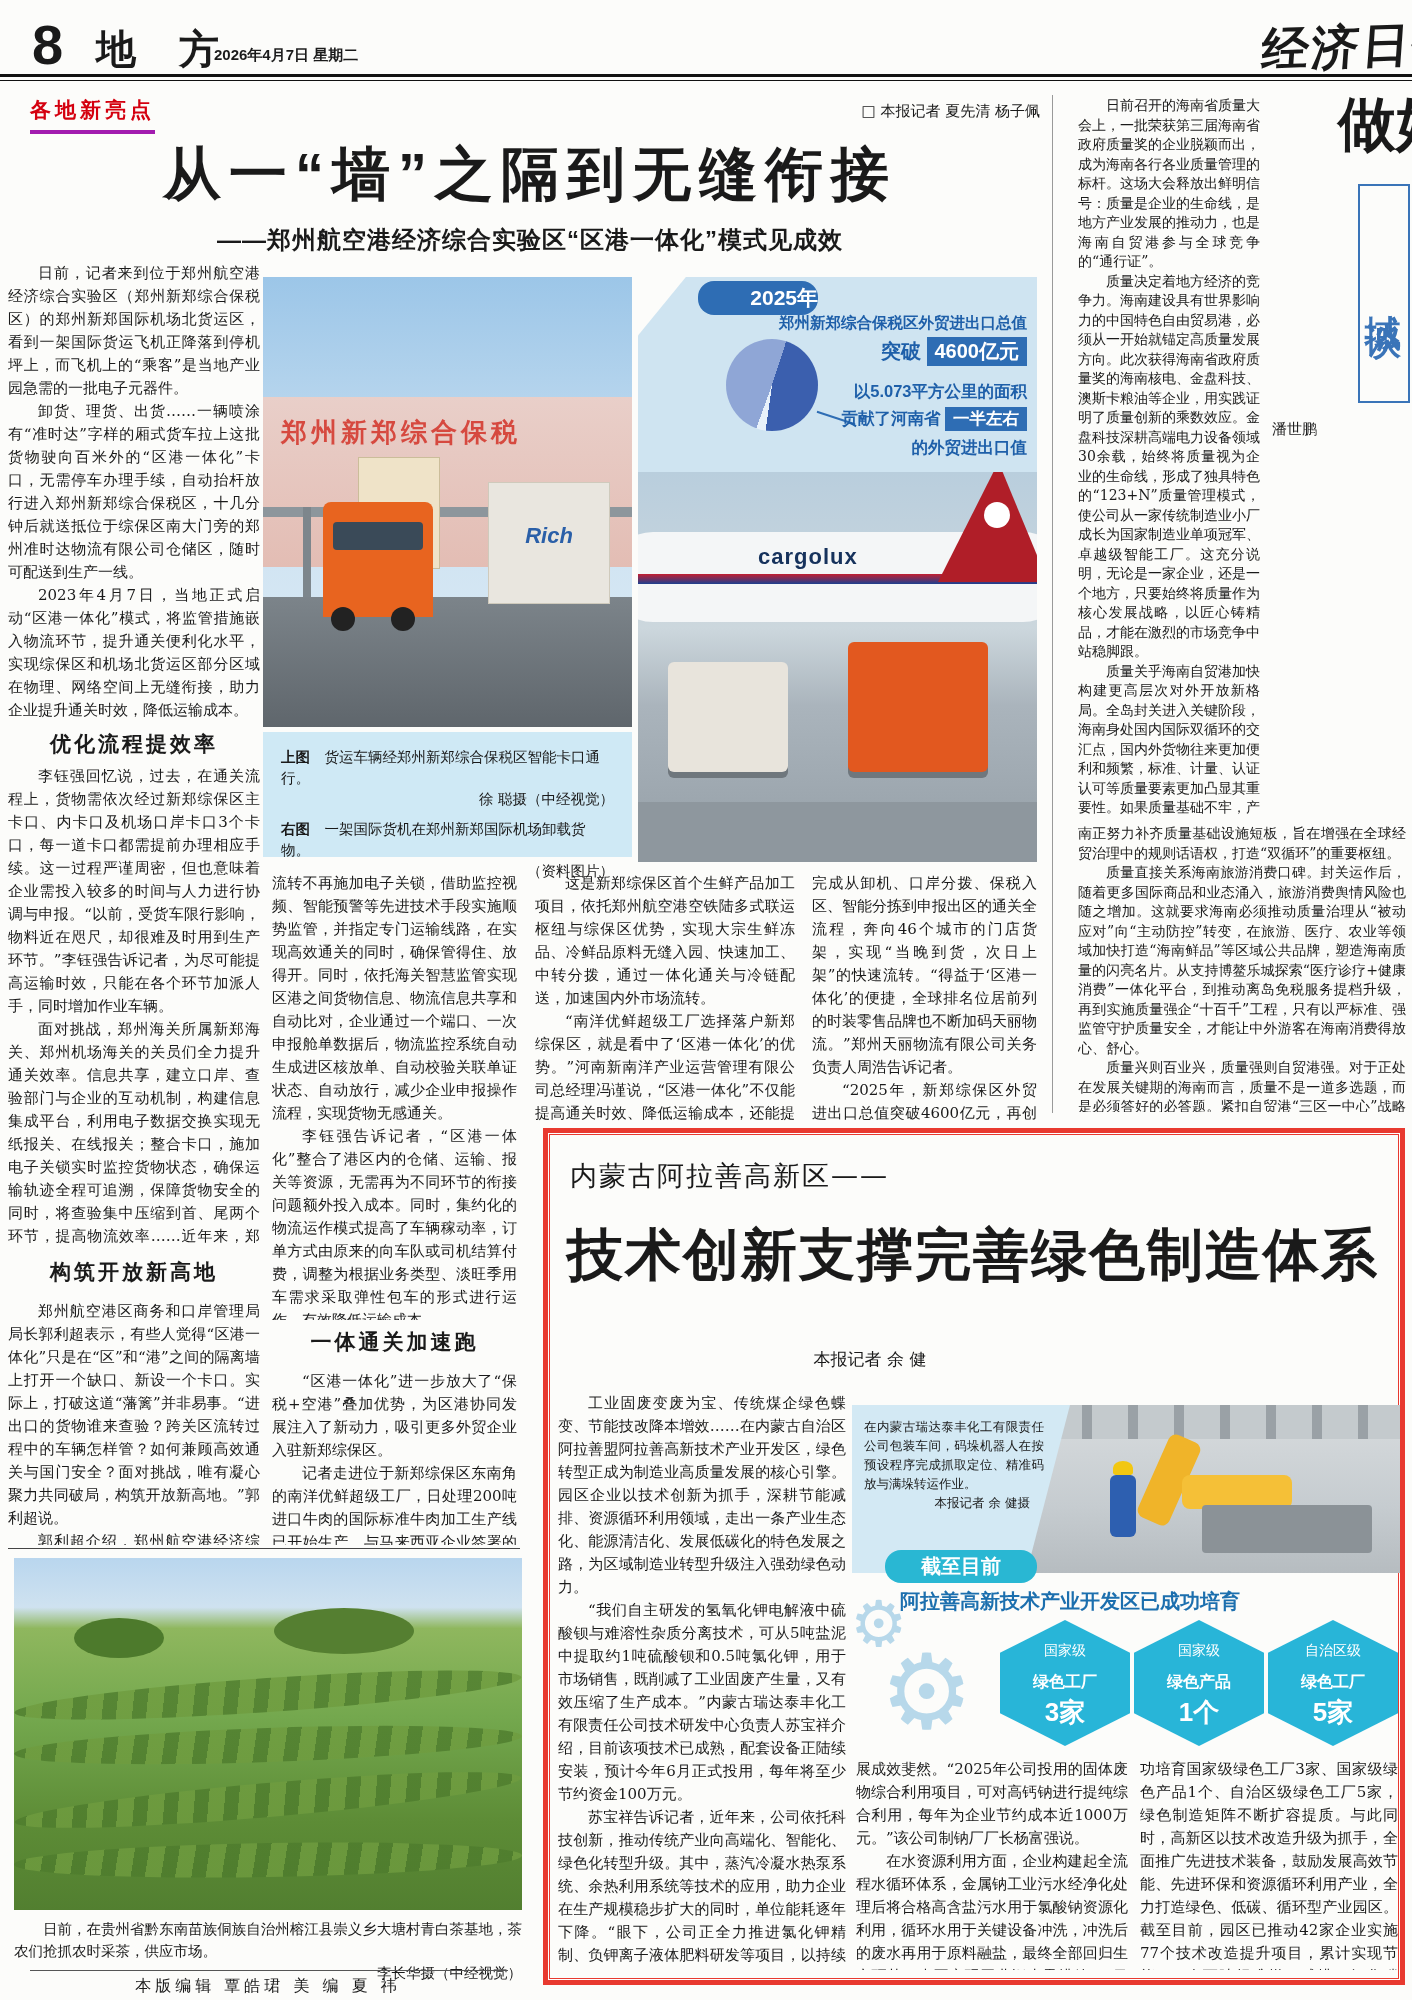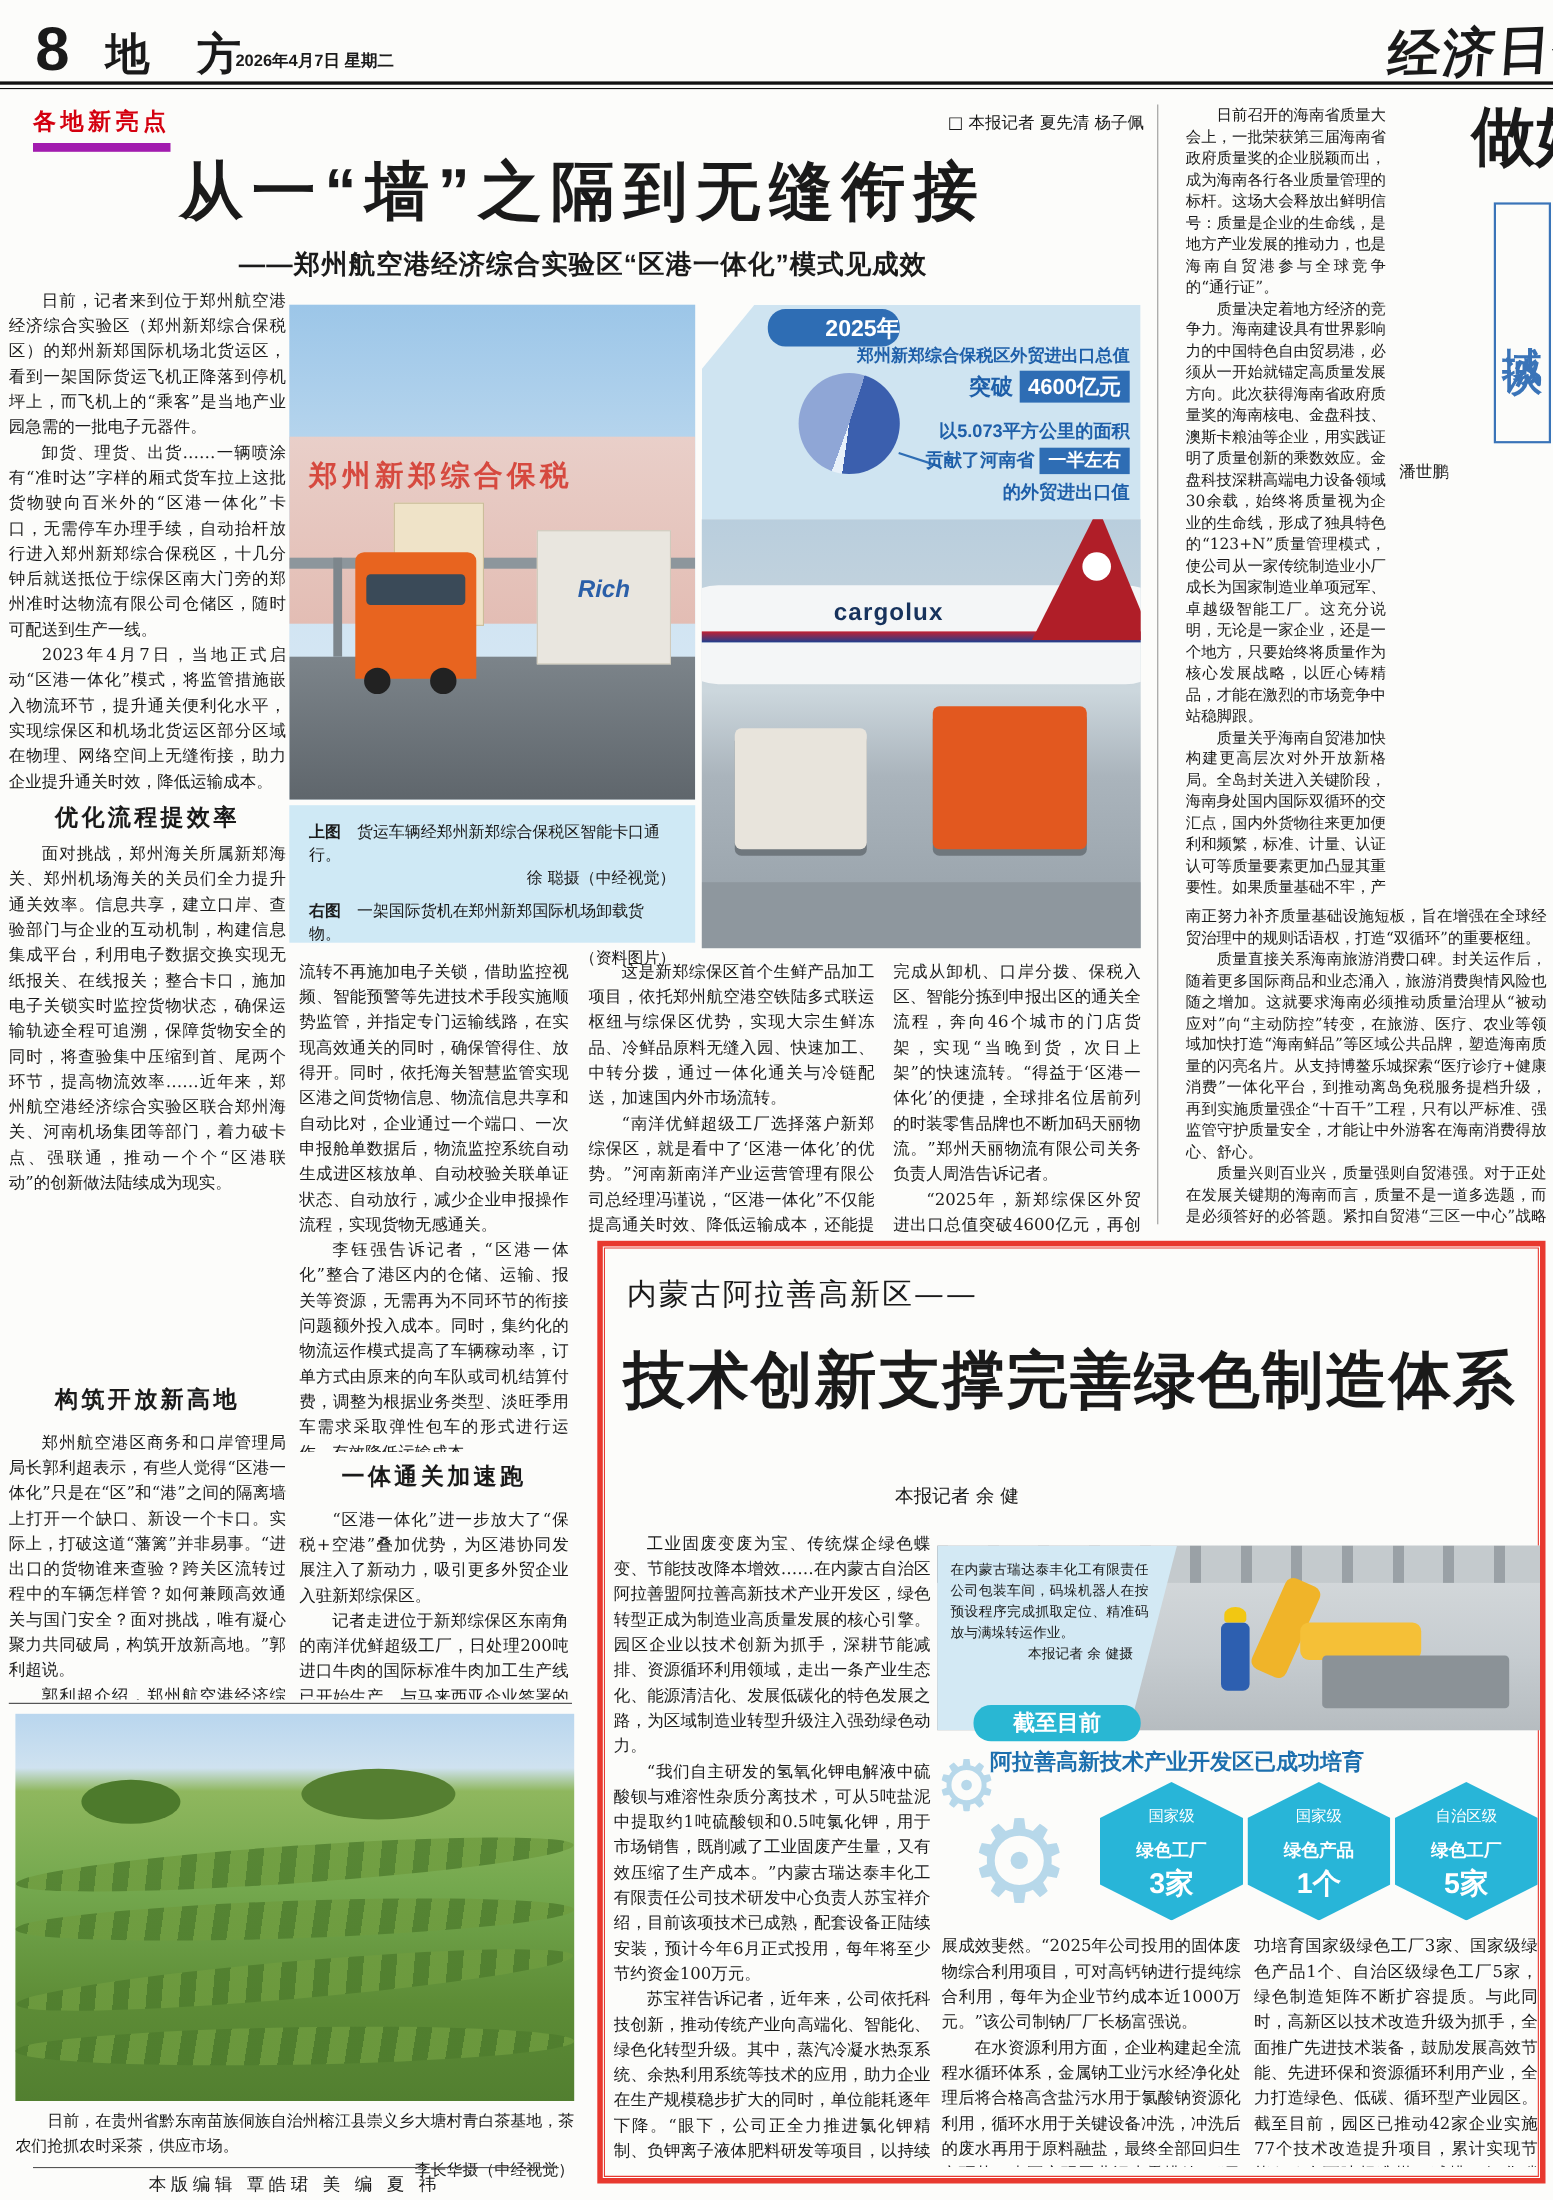--- a/index.html
+++ b/index.html
@@ -8,21 +8,21 @@
   .abs{position:absolute;}
   
   .pagenum{font-family:"Liberation Sans",sans-serif;font-size:56px;font-weight:900;}
   .secname{font-family:"Liberation Sans",sans-serif;font-size:40px;font-weight:900;letter-spacing:16px;}
   .dateline{font-family:"Liberation Sans",sans-serif;font-size:15px;font-weight:bold;}
   .masthead{font-size:47px;font-weight:900;letter-spacing:3px;transform:skewX(-6deg) rotate(-2deg);white-space:nowrap;}
   .rule-thick{background:#111;height:3px;}
   .rule-thin{background:#111;height:1px;}
   
   .kicker{color:#d4000f;font-family:"Liberation Sans",sans-serif;font-size:21px;font-weight:900;
-          letter-spacing:4px;border-bottom:8px solid #a21caf;padding-bottom:6px;}
+          letter-spacing:4px;border-bottom:4px solid #a21caf;padding-bottom:6px;}
   .byline{font-size:15px;}
   
   .headline{font-family:"Liberation Sans",sans-serif;font-size:58px;font-weight:900;letter-spacing:8px;
             text-align:center;white-space:nowrap;}
   .subtitle{font-family:"Liberation Sans",sans-serif;font-size:24px;font-weight:bold;text-align:center;letter-spacing:1px;}
   
   .col{font-size:15px;line-height:23px;text-align:justify;overflow:hidden;}
   .col p{margin:0;text-indent:2em;}
   .cont-first p:first-child{text-indent:0;}
   .sechead{font-family:"Liberation Sans",sans-serif;font-size:21px;font-weight:900;text-align:center;letter-spacing:3px;}
@@ -92,20 +92,21 @@
   <div class="abs subtitle" style="left:20px;top:224px;width:1020px;">——郑州航空港经济综合实验区“区港一体化”模式见成效</div>
 
   <div class="abs col" style="left:8px;top:262px;width:252px;height:986px;">
     <div>
         <p>日前，记者来到位于郑州航空港经济综合实验区（郑州新郑综合保税区）的郑州新郑国际机场北货运区，看到一架国际货运飞机正降落到停机坪上，而飞机上的“乘客”是当地产业园急需的一批电子元器件。</p>
         <p>卸货、理货、出货……一辆喷涂有“准时达”字样的厢式货车拉上这批货物驶向百米外的“区港一体化”卡口，无需停车办理手续，自动抬杆放行进入郑州新郑综合保税区，十几分钟后就送抵位于综保区南大门旁的郑州准时达物流有限公司仓储区，随时可配送到生产一线。</p>
         <p>2023年4月7日，当地正式启动“区港一体化”模式，将监管措施嵌入物流环节，提升通关便利化水平，实现综保区和机场北货运区部分区域在物理、网络空间上无缝衔接，助力企业提升通关时效，降低运输成本。</p>
       </div>
     <div class="sechead" style="margin:10px 0;">优化流程提效率</div>
     <div>
+        <p>李钰强回忆说，过去，在通关流程上，货物需依次经过新郑综保区主卡口、内卡口及机场口岸卡口3个卡口，每一道卡口都需提前办理相应手续。这一过程严谨周密，但也意味着企业需投入较多的时间与人力进行协调与申报。“以前，受货车限行影响，物料近在咫尺，却很难及时用到生产环节。”李钰强告诉记者，为尽可能提高运输时效，只能在各个环节加派人手，同时增加作业车辆。</p>
         <p>面对挑战，郑州海关所属新郑海关、郑州机场海关的关员们全力提升通关效率。信息共享，建立口岸、查验部门与企业的互动机制，构建信息集成平台，利用电子数据交换实现无纸报关、在线报关；整合卡口，施加电子关锁实时监控货物状态，确保运输轨迹全程可追溯，保障货物安全的同时，将查验集中压缩到首、尾两个环节，提高物流效率……近年来，郑州航空港经济综合实验区联合郑州海关、河南机场集团等部门，着力破卡点、强联通，推动一个个“区港联动”的创新做法陆续成为现实。</p>
       </div>
   </div>
   <div class="abs sechead" style="left:8px;top:1258px;width:252px;">构筑开放新高地</div>
   <div class="abs col" style="left:8px;top:1300px;width:252px;height:245px;">
     <div>
         <p>郑州航空港区商务和口岸管理局局长郭利超表示，有些人觉得“区港一体化”只是在“区”和“港”之间的隔离墙上打开一个缺口、新设一个卡口。实际上，打破这道“藩篱”并非易事。“进出口的货物谁来查验？跨关区流转过程中的车辆怎样管？如何兼顾高效通关与国门安全？面对挑战，唯有凝心聚力共同破局，构筑开放新高地。”郭利超说。</p>
         <p>郭利超介绍，郑州航空港经济综合实验区提高效率的重要方法是运用技术手段，在优化集成为“一个系统”的同时，强化在途风险管控。比如，货物在海关特殊监管区域内</p>
       </div>
   </div>

